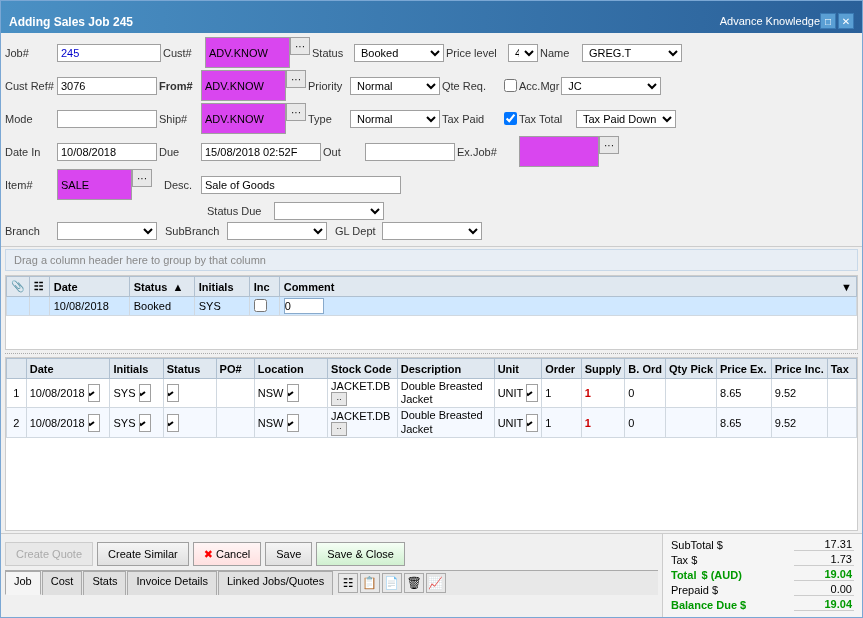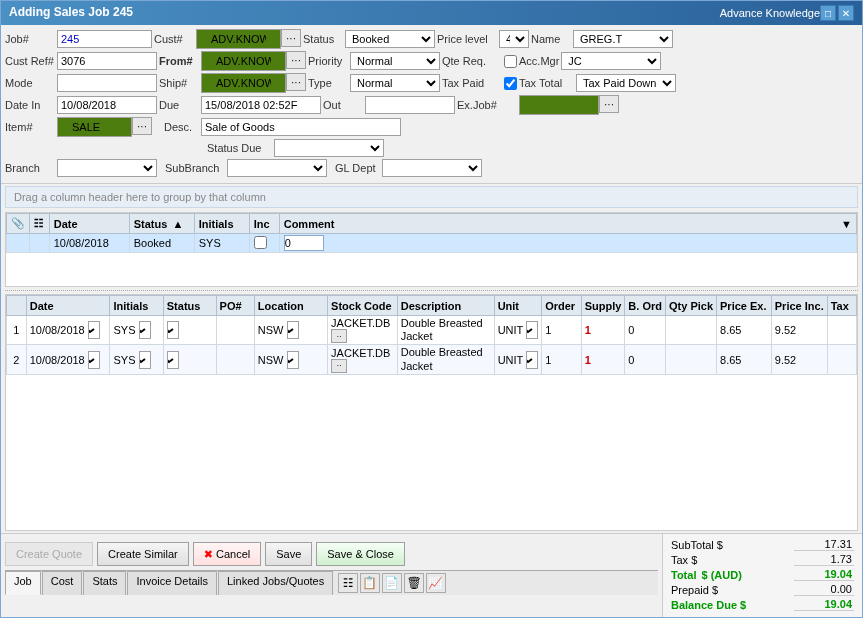--- a/index.html
+++ b/index.html
@@ -5,37 +5,37 @@
     * { box-sizing: border-box; margin: 0; padding: 0; font-family: Arial, sans-serif; font-size: 11px; }
     body { background: #f0f0f0; width: 863px; height: 618px; overflow: hidden; }
 
     .window { width: 863px; height: 618px; display: flex; flex-direction: column; border: 1px solid #7aa7d4; }
 
     .title-bar {
       background: linear-gradient(to right, #4a90c4, #2a6099);
       color: white;
       padding: 4px 8px;
       display: flex;
-      align-items: flex-start;
+      align-items: flex-end;
       justify-content: space-between;
-      height: 24px;
+      height: 32px;
     }
     .title-bar-left { font-weight: bold; font-size: 12px; }
     .title-bar-right { display: flex; align-items: center; font-size: 11px; }
     .title-bar-controls { display: flex; gap: 2px; }
     .title-btn { width: 16px; height: 16px; background: #5a9fd4; border: 1px solid #3a7ab4; color: white; cursor: pointer; display: flex; align-items: center; justify-content: center; font-size: 10px; }
 
     .form-area { background: #f0f0f0; padding: 4px; border-bottom: 1px solid #ccc; }
 
     .form-row { display: flex; align-items: center; margin-bottom: 2px; gap: 2px; }
     .form-label { color: #333; white-space: nowrap; min-width: 50px; }
     .form-input { border: 1px solid #a0a0a0; background: white; height: 18px; padding: 1px 3px; color: #000; }
     .form-input.blue { color: #0000cc; }
     .form-input-with-btn { display: flex; }
-    .form-input-with-btn input { border: 1px solid #a0a0a0; background: #4d7c0f; height: 20px; padding: 1px 14px; }
+    .form-input-with-btn input { border: 1px solid #a0a0a0; background: #d946ef; height: 31px; padding: 1px 3px; }
     .ellipsis-btn { border: 1px solid #a0a0a0; background: #e8e8e8; height: 18px; width: 20px; cursor: pointer; font-size: 10px; display: flex; align-items: center; justify-content: center; }
     .form-select { border: 1px solid #a0a0a0; background: white; height: 18px; padding: 0 2px; }
 
     .drag-area { background: #e8eef5; border: 1px solid #c8d8e8; margin: 2px 4px; padding: 4px 8px; color: #888; height: 22px; display: flex; align-items: center; }
 
     .log-table-container { background: white; border: 1px solid #ccc; margin: 2px 4px; flex: 0 0 auto; height: 75px; overflow-y: auto; }
     .log-table { width: 100%; border-collapse: collapse; }
     .log-table th { background: #e0e8f0; border: 1px solid #b0c0d0; padding: 2px 4px; text-align: left; height: 20px; position: sticky; top: 0; }
     .log-table td { border: 1px solid #d0d8e0; padding: 1px 4px; height: 18px; }
     .log-table tr.selected td { background: #d0e8ff; }
@@ -86,21 +86,21 @@
         <button class="title-btn">□</button>
         <button class="title-btn">✕</button>
       </div>
     </div>
   </div>
 
   <div class="form-area">
 
     <div class="form-row">
       <span class="form-label">Job#</span>
-      <input class="form-input blue" style="width: 95px;" value="245">
+      <input class="form-input blue" style="width: 104px;" value="245">
       <span class="form-label" style="min-width:40px;">Cust#</span>
       <div class="form-input-with-btn">
         <input style="width: 85px;" value="ADV.KNOW">
         <button class="ellipsis-btn">···</button>
       </div>
       <span class="form-label" style="min-width:40px;">Status</span>
       <select class="form-select" style="width:90px;">
         <option>Booked</option>
       </select>
       <span class="form-label" style="min-width:60px;">Price level</span>

